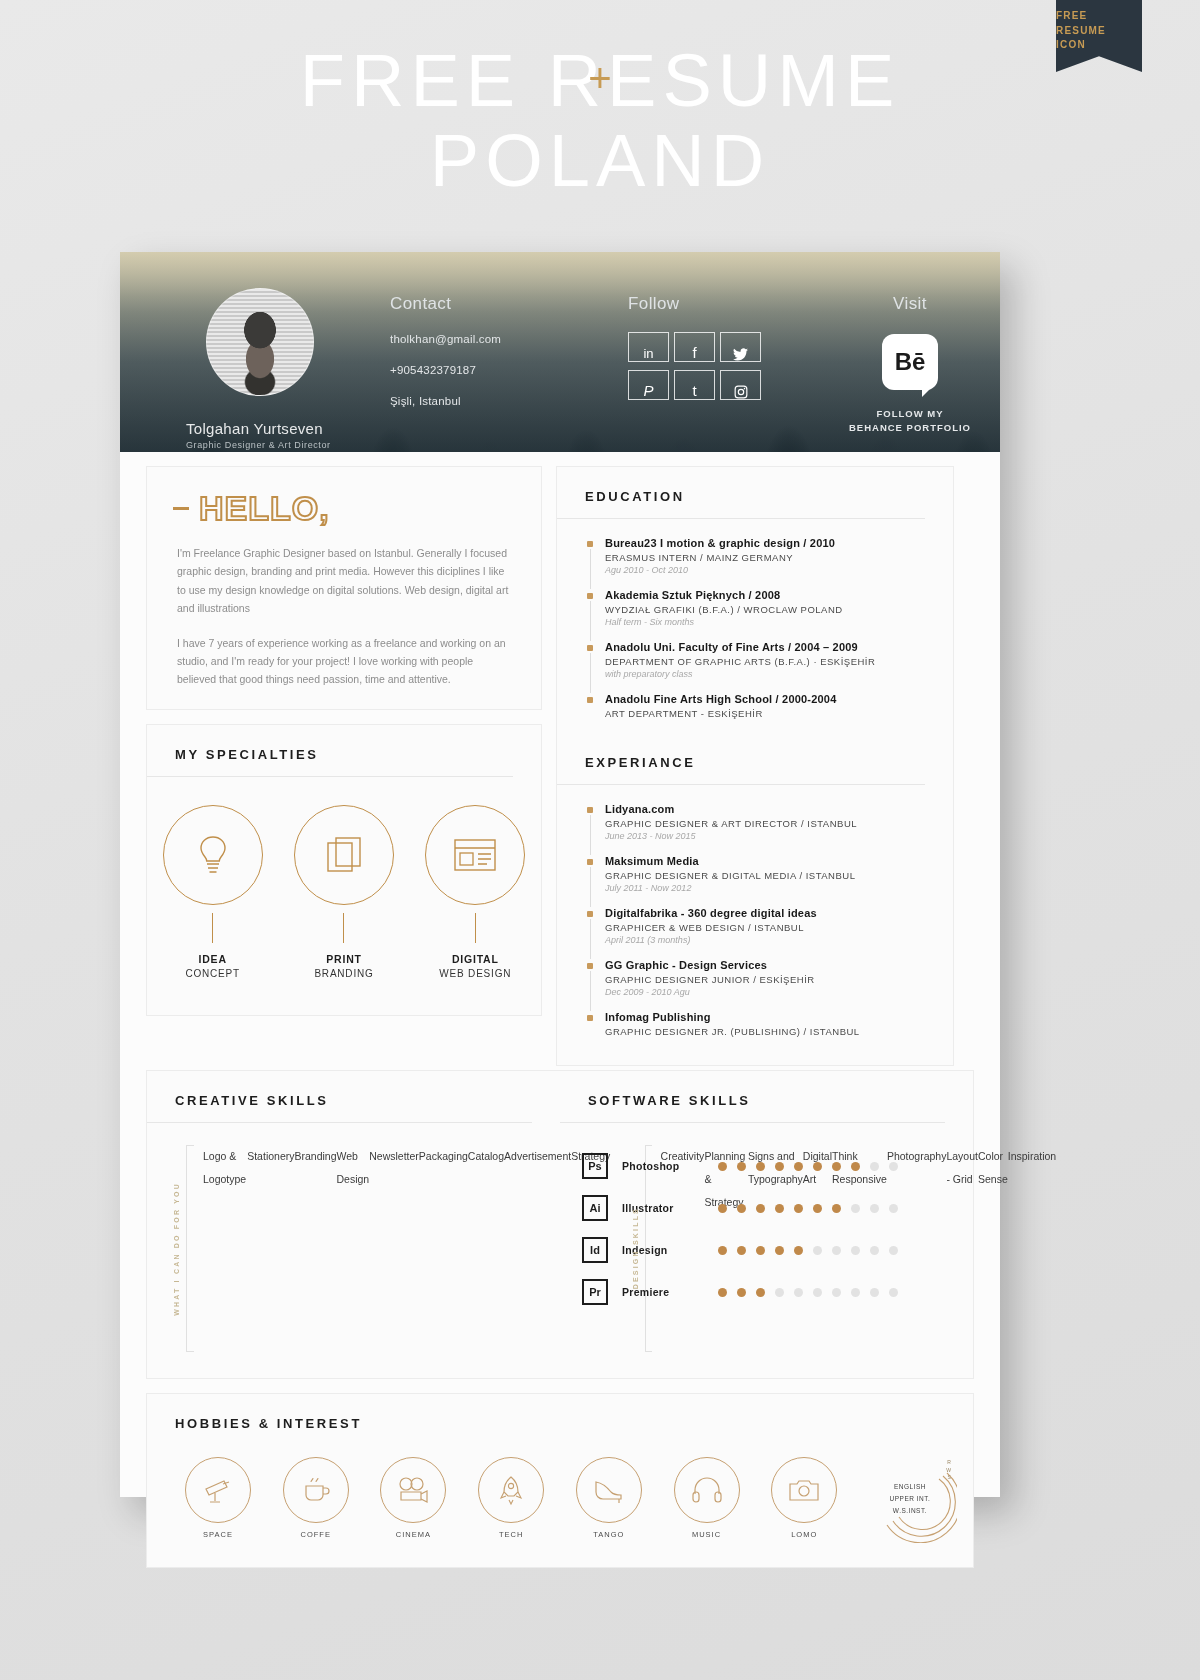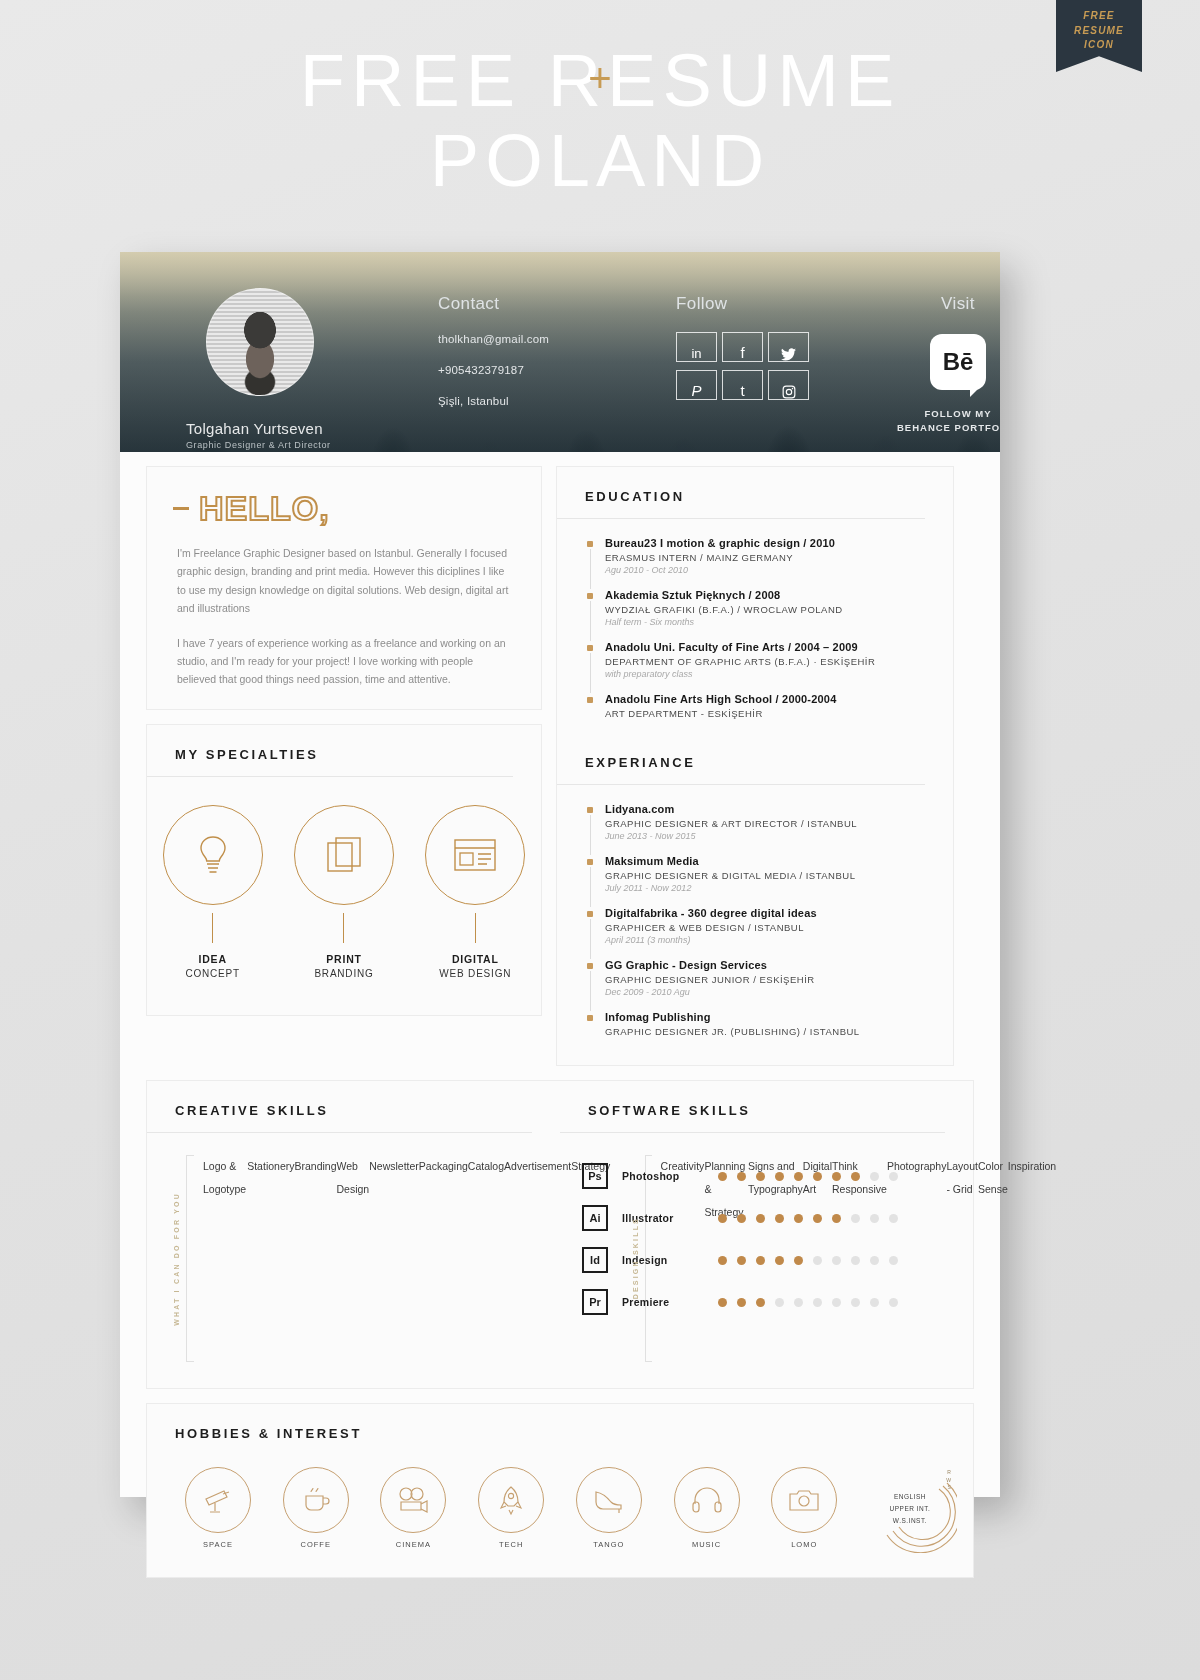--- a/index.html
+++ b/index.html
@@ -15,23 +15,22 @@
     background: linear-gradient(160deg,#e9e9e9 0%,#e2e2e2 45%,#dcdcdc 100%);
   }
 
   
   .ribbon {
     position: absolute; top: 0; right: 58px;
     width: 86px; height: 72px;
     background: #2b3640;
     color: #c79b54;
     font-size: 10px; letter-spacing: 1.2px; line-height: 1.45;
-    text-align: center; padding-top: 9px; font-weight: 700;
+    padding-top: 9px; font-weight: 700;
     clip-path: polygon(0 0, 100% 0, 100% 100%, 50% 78%, 0 100%);
-    font-style: italic;
   }
 
   
   .promo { position: absolute; top: 44px; left: 0; width: 1200px; text-align: center; }
   .promo-l1 {
     font-size: 74px; font-weight: 400; color: #ffffff;
     letter-spacing: 6px; line-height: 1.0;
   }
   .promo-l2 {
     font-size: 74px; font-weight: 400; color: #ffffff;
@@ -85,21 +84,21 @@
     width: 60px; height: 96px;
     background:
       radial-gradient(ellipse 26px 30px at 50% 22%, #3b3a38 60%, transparent 62%),
       radial-gradient(ellipse 22px 30px at 50% 52%, #6d625b 62%, transparent 66%),
       radial-gradient(ellipse 24px 22px at 50% 76%, #33322f 60%, transparent 66%);
   }
   .name-block { position: absolute; left: 66px; top: 168px; }
   .name { font-size: 15px; color: #e7e9ea; font-weight: 400; letter-spacing: .3px; }
   .role { font-size: 9px; color: #b9c0c4; letter-spacing: .6px; margin-top: 3px; }
 
-  .hdr-col { position: absolute; top: 42px; margin-left: 48px; }
+  .hdr-col { position: absolute; top: 42px; }
   .hdr-title { font-size: 17px; color: #dfe3e5; font-weight: 400; letter-spacing: .4px; }
   .contact-col { left: 270px; }
   .contact-line { font-size: 11.5px; color: #e3e6e8; margin-top: 19px; letter-spacing: .2px; }
   .follow-col { left: 508px; }
   .visit-col  { left: 700px; text-align: center; width: 180px; }
 
   .social-grid { margin-top: 18px; display: grid; grid-template-columns: repeat(3,38px); gap: 8px; }
   .social {
     width: 41px; height: 30px; border: 1px solid rgba(255,255,255,.8);
     display: flex; align-items: flex-end; justify-content: center;
@@ -164,21 +163,21 @@
   .tl-item:after {
     content:''; position: absolute; left: 2.5px; top: 12px; bottom: 0;
     width: 1px; background: #dcdcdc;
   }
   .tl-item.last:after { display: none; }
   .tl-h { font-size: 11px; font-weight: 700; color: #181818; letter-spacing: .2px; }
   .tl-s { font-size: 9.5px; color: #4a4a4a; letter-spacing: .5px; margin-top: 3px; }
   .tl-d { font-size: 9px; color: #a8a8a8; font-style: italic; margin-top: 2px; }
 
   
-  .skills-card { width: 100%; margin-top: 14px; display: flex; }
+  .skills-card { width: 100%; margin-top: 4px; display: flex; }
   .creative-half { width: 50%; padding-bottom: 26px; }
   .software-half { width: 50%; padding-bottom: 26px; }
 
   .crea-lists { display: flex; margin-top: 22px; padding-left: 26px; }
   .crea-col { display: flex; }
   .crea-col.c2 { margin-left: 22px; }
   .vlabel {
     writing-mode: vertical-rl; transform: rotate(180deg);
     font-size: 7px; letter-spacing: 2.2px; color: #c6b793; font-weight: 700;
     align-self: center; margin-right: 6px;

